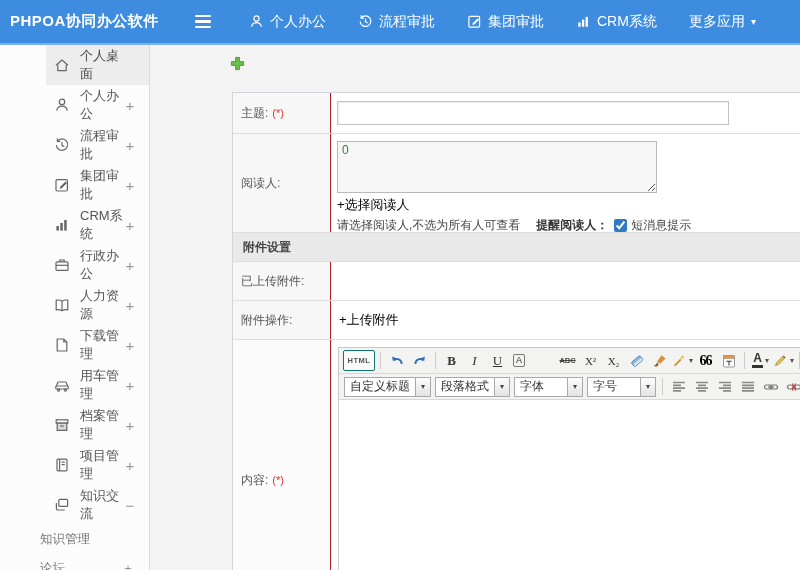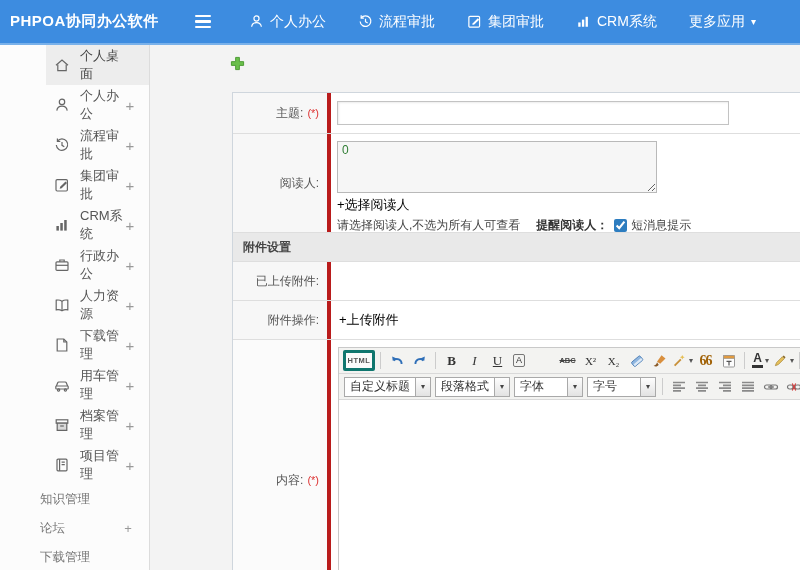--- a/index.html
+++ b/index.html
@@ -32,22 +32,22 @@
   .side-sub { height:29px; display:flex; align-items:center; padding:0 14px 0 40px;
     color:#777; font-size:12.5px; cursor:pointer; }
   .side-sub .sexp { font-size:13px; }
   
   .content { position:absolute; left:151px; top:45px; right:0; bottom:0; background:#f3f3f3; }
   .page-title { position:absolute; left:79px; top:11px; display:flex; align-items:center;
     gap:2px; color:#2a4d7a; font-size:15px; font-weight:bold; }
   .form-table { position:absolute; left:81px; top:47px; width:740px;
     border:1px solid #cfd6dd; background:#fff; }
   .frow { display:flex; border-bottom:1px solid #dedede; }
-  .fcell-label { width:98px; flex:0 0 98px; background:#f7f7f7; border-right:4px solid #b91c1c;
-    padding:0 8px; display:flex; align-items:center; font-size:12px; color:#555;justify-content:flex-end; }
+  .fcell-label { width:98px; flex:0 0 98px; background:#f7f7f7; border-right:1px solid #b91c1c;
+    padding:0 8px; display:flex; align-items:center; font-size:12px; color:#555; }
   .fcell { flex:1; background:#fff; }
   .req { color:#dd3333; margin-left:4px; font-size:11px; }
   .row-subject { height:41px; }
   .row-subject .fcell { padding:8px 6px; }
   .subject-input { width:392px; height:24px; border:1px solid #c3c3c3; background:#fff;
     box-shadow:inset 1px 1px 2px rgba(0,0,0,.08); font-size:12px; padding:0 4px; }
   .row-readers { height:99px; }
   .row-readers .fcell { padding:7px 6px 0; }
   .readers-area { width:320px; height:52px; background:#f6f6f6; border:1px solid #b9b9b9;
     color:#2e7d32; font-size:12px; padding:1px 4px; resize:both;
@@ -66,30 +66,30 @@
   .row-content .fcell { padding:7px; }
   
   .editor { width:610px; border:1px solid #c9c9c9; background:#fff; }
   .etoolbar { background:#f3f3f1; border-bottom:1px solid #d9d9d9; display:flex;
     align-items:center; height:26px; padding:0 3px; white-space:nowrap; }
   .tbtn { min-width:21px; height:21px; display:inline-flex; align-items:center;
     justify-content:center; margin:0 1px; border-radius:2px; font-size:12px; color:#333;
     cursor:pointer; flex:0 0 auto; }
   .tbtn svg { display:block; }
   .tsep { width:1px; height:17px; background:#ccc; margin:0 4px; flex:0 0 1px; }
-  .html-btn { font-size:7.5px; font-weight:bold; color:#555; border:3px solid #0f766e;
+  .html-btn { font-size:7.5px; font-weight:bold; color:#555; border:1px solid #0f766e;
     background:#fbfbfb; width:32px; letter-spacing:.5px; }
   .b-bold { font-weight:bold; font-family:"Liberation Serif","DejaVu Serif",serif; font-size:13px; }
   .b-italic { font-style:italic; font-family:"Liberation Serif","DejaVu Serif",serif; font-size:13px; }
   .b-under { text-decoration:underline; font-family:"Liberation Serif","DejaVu Serif",serif; font-size:13px; }
   .b-box { border:1px solid #777; font-size:9px; padding:0 2px; line-height:11px; height:13px; min-width:0; margin:0 4px; }
   .b-strike { font-size:7.5px; text-decoration:line-through; font-weight:bold; color:#444;margin-left:28px; }
   .b-supsub { font-size:11px; font-family:"Liberation Serif","DejaVu Serif",serif; }
   .b-quote { font-family:"Liberation Serif","DejaVu Serif",serif; font-weight:bold;
-    font-size:14px; letter-spacing:-1px; color:#a16207; }
+    font-size:14px; letter-spacing:-1px; color:#000000; }
   .b-drop { gap:2px; }
   .b-drop .caret2 { font-size:8px; color:#555; }
   .fontcolor-a { display:flex; flex-direction:column; align-items:center; line-height:11px; }
   .fontcolor-a i { display:block; width:11px; height:3px; background:#333; margin-top:1px; }
   .kselect { display:inline-flex; align-items:center; height:20px; border:1px solid #a9a9a9;
     background:#fff; margin:0 2px; cursor:pointer; flex:0 0 auto; }
   .kselect .klbl { padding:0 5px; font-size:12px; color:#333; min-width:52px; }
   .kselect .karr { width:15px; height:18px; border-left:1px solid #a9a9a9;
     background:linear-gradient(#fdfdfd,#e2e2e2); display:flex; align-items:center;
     justify-content:center; font-size:8px; color:#444; }
@@ -262,20 +262,30 @@
     <span class="sicon">
         <svg viewBox="0 0 16 16" width="16" height="16" fill="none" stroke="#666" stroke-width="1.2">
           <rect x="3" y="2.2" width="10" height="11.6" rx="1"></rect>
           <path d="M5.6 2.2v11.6"></path>
           <path d="M7.6 5.2h3.2M7.6 7.7h3.2"></path>
         </svg>
       </span>
     <span class="slabel">项目管理</span>
     <span class="sexp">+</span>
   </div>
+  <div class="side-item">
+    <span class="sicon">
+        <svg viewBox="0 0 16 16" width="16" height="16" fill="none" stroke="#666" stroke-width="1.2">
+          <rect x="4.8" y="2.4" width="8.8" height="7" rx="1"></rect>
+          <path d="M2.4 6v5.4A1.6 1.6 0 0 0 4 13h6.8"></path>
+        </svg>
+      </span>
+    <span class="slabel">知识交流</span>
+    <span class="sexp">−</span>
+  </div>
   <div class="side-sub">
     <span class="slabel">知识管理</span>
     <span class="sexp"></span>
   </div>
   <div class="side-sub">
     <span class="slabel">论坛</span>
     <span class="sexp">+</span>
   </div>
   <div class="side-sub">
     <span class="slabel">下载管理</span>

